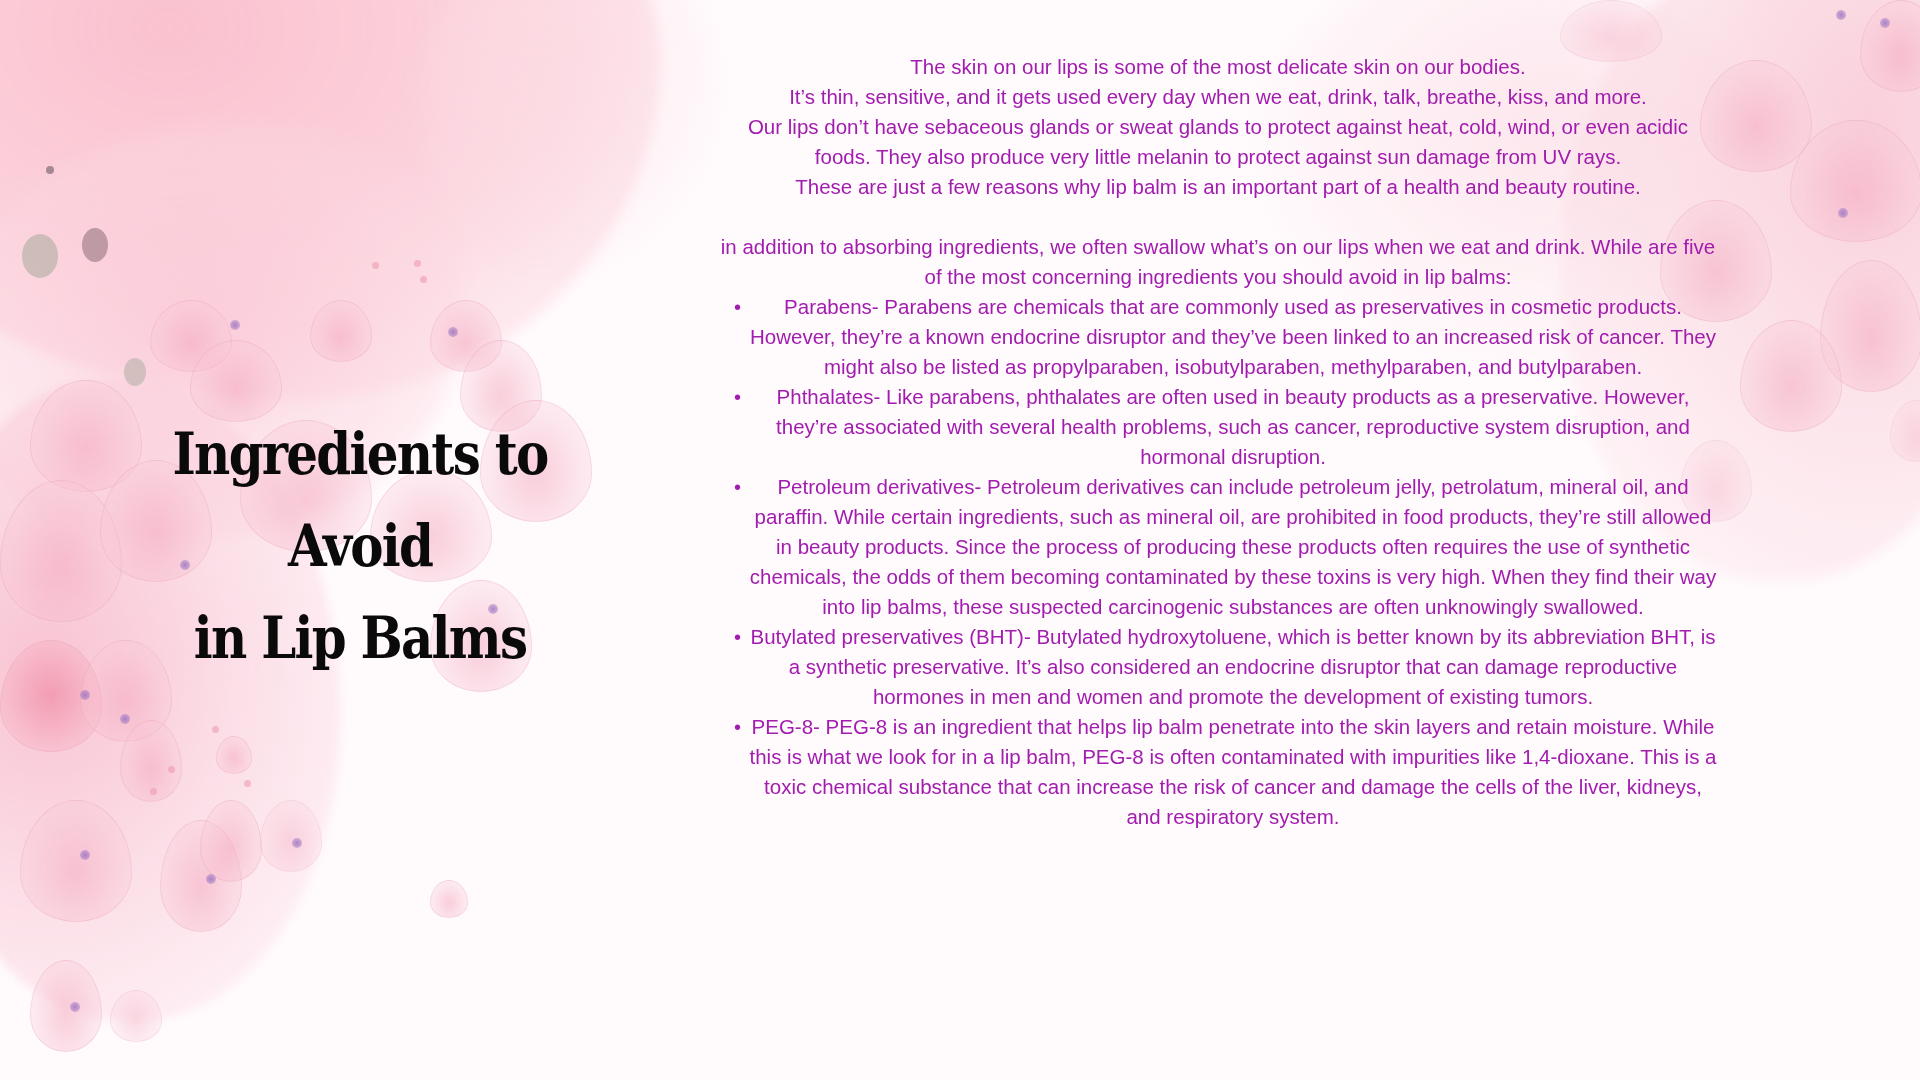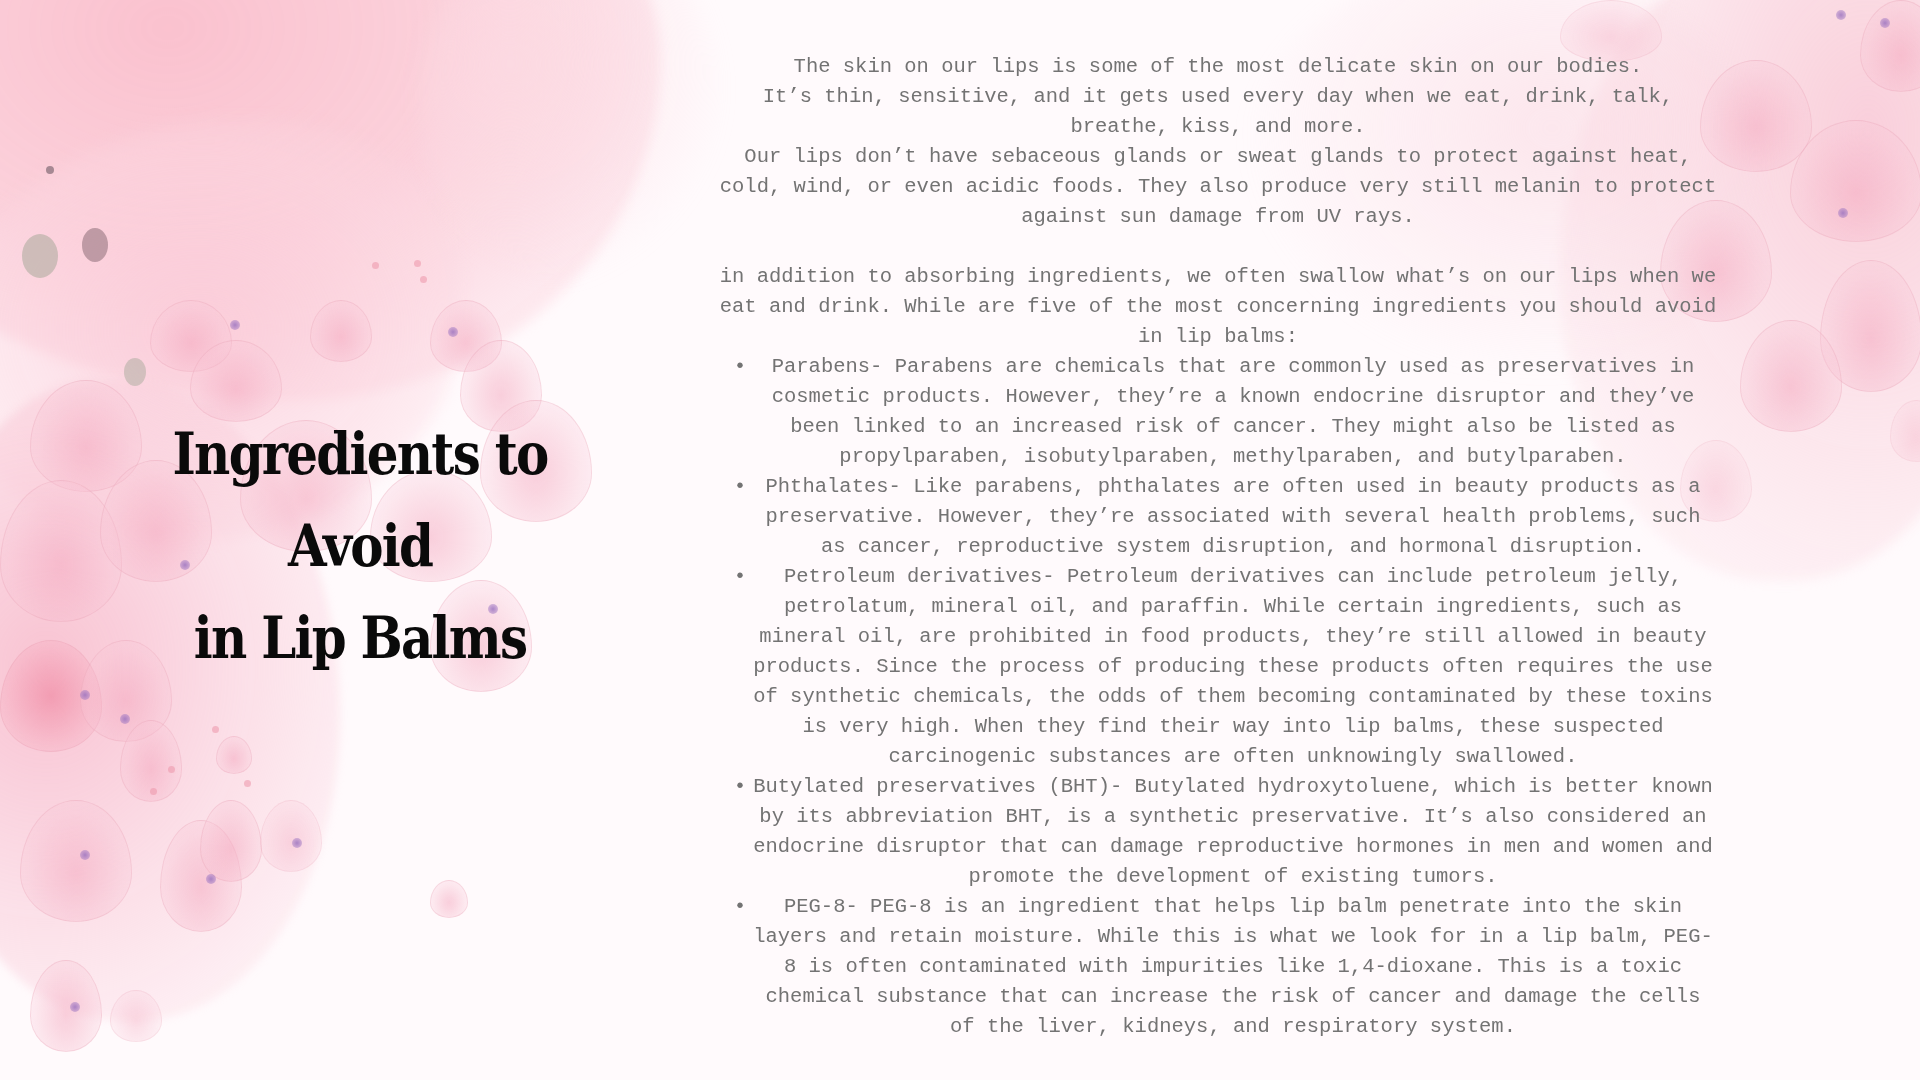--- a/index.html
+++ b/index.html
@@ -100,24 +100,24 @@
       transform-origin: center;
     }
     .title span { display: block; }
 
     
     .content {
       position: absolute;
       left: 718px;
       top: 52px;
       width: 1000px;
-      font-family: Liberation Mono, monospace;
+      font-family: Liberation Sans, sans-serif;
       font-size: 20.5px;
       line-height: 30px;
-      color: #737373;
+      color: #a21caf;
       text-align: center;
     }
     .content p { margin: 0; }
     .intro-line { display: block; }
     .spacer { height: 30px; }
     .bullets {
       list-style: none;
       margin: 0;
       padding: 0;
     }
@@ -210,21 +210,22 @@
 
   <h1 class="title">
     <span>Ingredients to Avoid</span>
     <span>in Lip Balms</span>
   </h1>
 
   <div class="content">
     <p>
       <span class="intro-line">The skin on our lips is some of the most delicate skin on our bodies.</span>
       <span class="intro-line">It’s thin, sensitive, and it gets used every day when we eat, drink, talk, breathe, kiss, and more.</span>
-      <span class="intro-line">Our lips don’t have sebaceous glands or sweat glands to protect against heat, cold, wind, or even acidic foods. They also produce very still melanin to protect against sun damage from UV rays.</span>
+      <span class="intro-line">Our lips don’t have sebaceous glands or sweat glands to protect against heat, cold, wind, or even acidic foods. They also produce very little melanin to protect against sun damage from UV rays.</span>
+      <span class="intro-line">These are just a few reasons why lip balm is an important part of a health and beauty routine.</span>
     </p>
     <div class="spacer"></div>
     <p>in addition to absorbing ingredients, we often swallow what’s on our lips when we eat and drink. While are five of the most concerning ingredients you should avoid in lip balms:</p>
 
     <ul class="bullets">
       <li class="bullet-item">
         <span class="bullet-dot">•</span>
         <span class="bullet-term">Parabens-</span><span> Parabens are chemicals that are commonly used as preservatives in cosmetic products. However, they’re a known endocrine disruptor and they’ve been linked to an increased risk of cancer. They might also be listed as propylparaben, isobutylparaben, methylparaben, and butylparaben.</span>
       </li>
       <li class="bullet-item">

